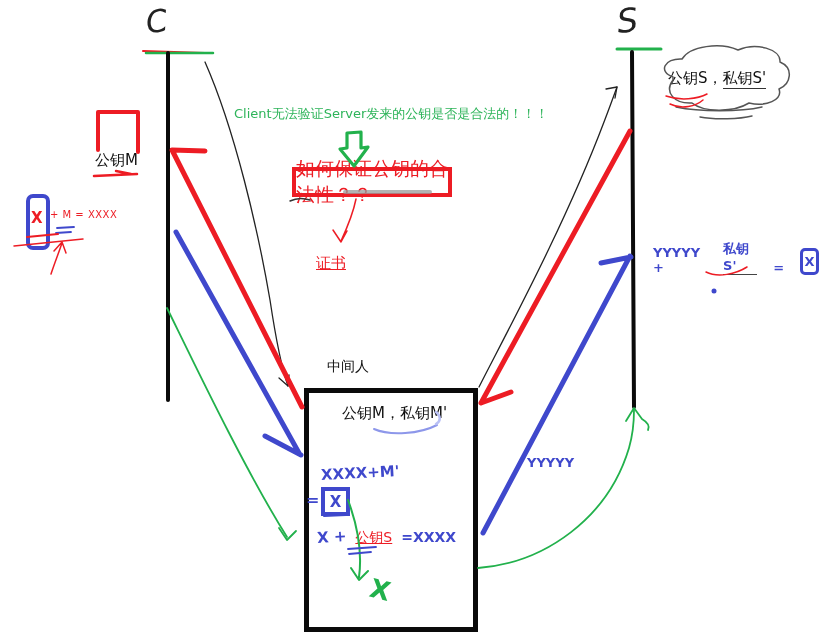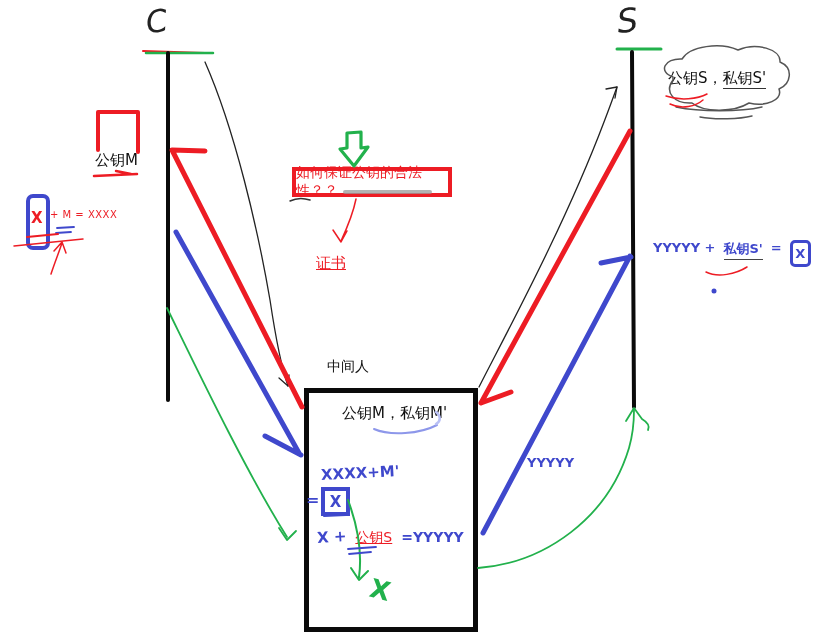--- a/index.html
+++ b/index.html
@@ -14,46 +14,47 @@
   .greent{color:var(--green-text);}
   svg.layer{position:absolute;left:0;top:0;z-index:6;pointer-events:none;}
   .txt{z-index:4;}
   
   .glyph{font-style:italic;color:#222;z-index:3;}
   
   .mitm-box{position:absolute;left:304px;top:388px;width:164px;height:234px;
             border:5px solid #0a0a0a;background:#fff;z-index:2;}
   .q-box{position:absolute;left:292px;top:167px;width:152px;height:22px;
          border:4px solid var(--red);display:flex;align-items:center;justify-content:center;z-index:3;}
-  .q-box span{font-size:14px;color:var(--red);}
+  .q-box span{font-size:19px;color:var(--red);}
   .bluebox-left{position:absolute;left:26px;top:194px;width:16px;height:48px;
                 border:4px solid var(--blue);border-radius:7px;z-index:3;}
   .boxed-x-mid{position:absolute;left:321px;top:487px;width:21px;height:21px;
                border:4px solid var(--blue);display:flex;align-items:center;justify-content:center;
                font-size:15px;font-weight:bold;color:var(--blue);z-index:4;}
-  .rform{position:absolute;left:653px;top:240px;display:flex;align-items:flex-start;gap:8px;z-index:4;}
+  .rform{position:absolute;left:653px;top:240px;display:flex;align-items:flex-end;gap:16px;z-index:4;}
   .rform .t{font-size:13px;font-weight:600;color:var(--blue);}
   .rform .key{font-size:13px;font-weight:600;color:var(--blue);
               border-bottom:1.5px solid #444;padding-bottom:1px;}
   .boxed-x-right{width:15px;height:21px;border:3px solid var(--blue);border-radius:5px;
                  display:flex;align-items:center;justify-content:center;
                  font-size:13px;font-weight:600;color:var(--blue);}
   .calc2{position:absolute;left:317px;top:528px;display:flex;align-items:baseline;gap:9px;z-index:4;}
   .bubble-u{border-bottom:1.5px solid #333;padding-bottom:1px;}
 </style>
 </head>
 <body>
 
 <div class="canvas">
 
   <div class="abs glyph" style="left:146px;top:2px;font-size:31px;transform:rotate(-8deg);">C</div>
   <div class="abs glyph" style="left:617px;top:0px;font-size:33px;transform:rotate(-6deg);">S</div>
 
   <div class="abs txt" style="left:95px;top:151px;font-size:15px;text-align:center;">公钥M</div>
 
+  <div class="abs txt greent" style="left:234px;top:106px;font-size:13px;">Client无法验证Server发来的公钥是否是合法的！！！</div>
 
   <div class="q-box">
     <span>如何保证公钥的合法性？？</span>
   </div>
 
   <div class="abs txt red" style="left:316px;top:254px;font-size:15px;text-decoration:underline;">证书</div>
 
   <div class="abs txt" style="left:668px;top:69px;font-size:15px;z-index:4;">
     <span>公钥S，</span><span class="bubble-u">私钥S'</span>
   </div>
@@ -75,21 +76,21 @@
   <div class="abs txt" style="left:327px;top:358px;font-size:14px;">中间人</div>
   <div class="abs txt" style="left:315px;top:404px;font-size:15px;z-index:4;margin-left:27px;">
     <span>公钥M，</span><span>私钥M'</span>
   </div>
   <div class="abs txt blue" style="left:321px;top:464px;font-size:15px;font-weight:600;transform:rotate(-3deg);">XXXX+M'</div>
   <div class="abs txt blue" style="left:306px;top:490px;font-size:16px;font-weight:600;">=</div>
   <div class="boxed-x-mid">X</div>
   <div class="calc2">
     <span class="blue" style="font-size:15px;font-weight:600;transform:rotate(-4deg);">X +</span>
     <span class="red" style="font-size:14px;text-decoration:underline;">公钥S</span>
-    <span class="blue" style="font-size:14px;font-weight:600;">=YYYYY</span>
+    <span class="blue" style="font-size:14px;font-weight:600;">=XXXX</span>
   </div>
   <div class="abs txt green" style="left:370px;top:574px;font-size:26px;font-weight:600;transform:rotate(14deg);">X</div>
 
   <svg class="layer" width="819" height="642" viewBox="0 0 819 642">
     <g fill="none" stroke-linecap="round" stroke-linejoin="round">
 
       <path d="M143,51 L205,53" stroke="#ED1C24" stroke-width="2"></path>
       <path d="M146,53 L213,53" stroke="#22B14C" stroke-width="2.5"></path>
       <path d="M617,49 L661,49" stroke="#22B14C" stroke-width="3"></path>
 

